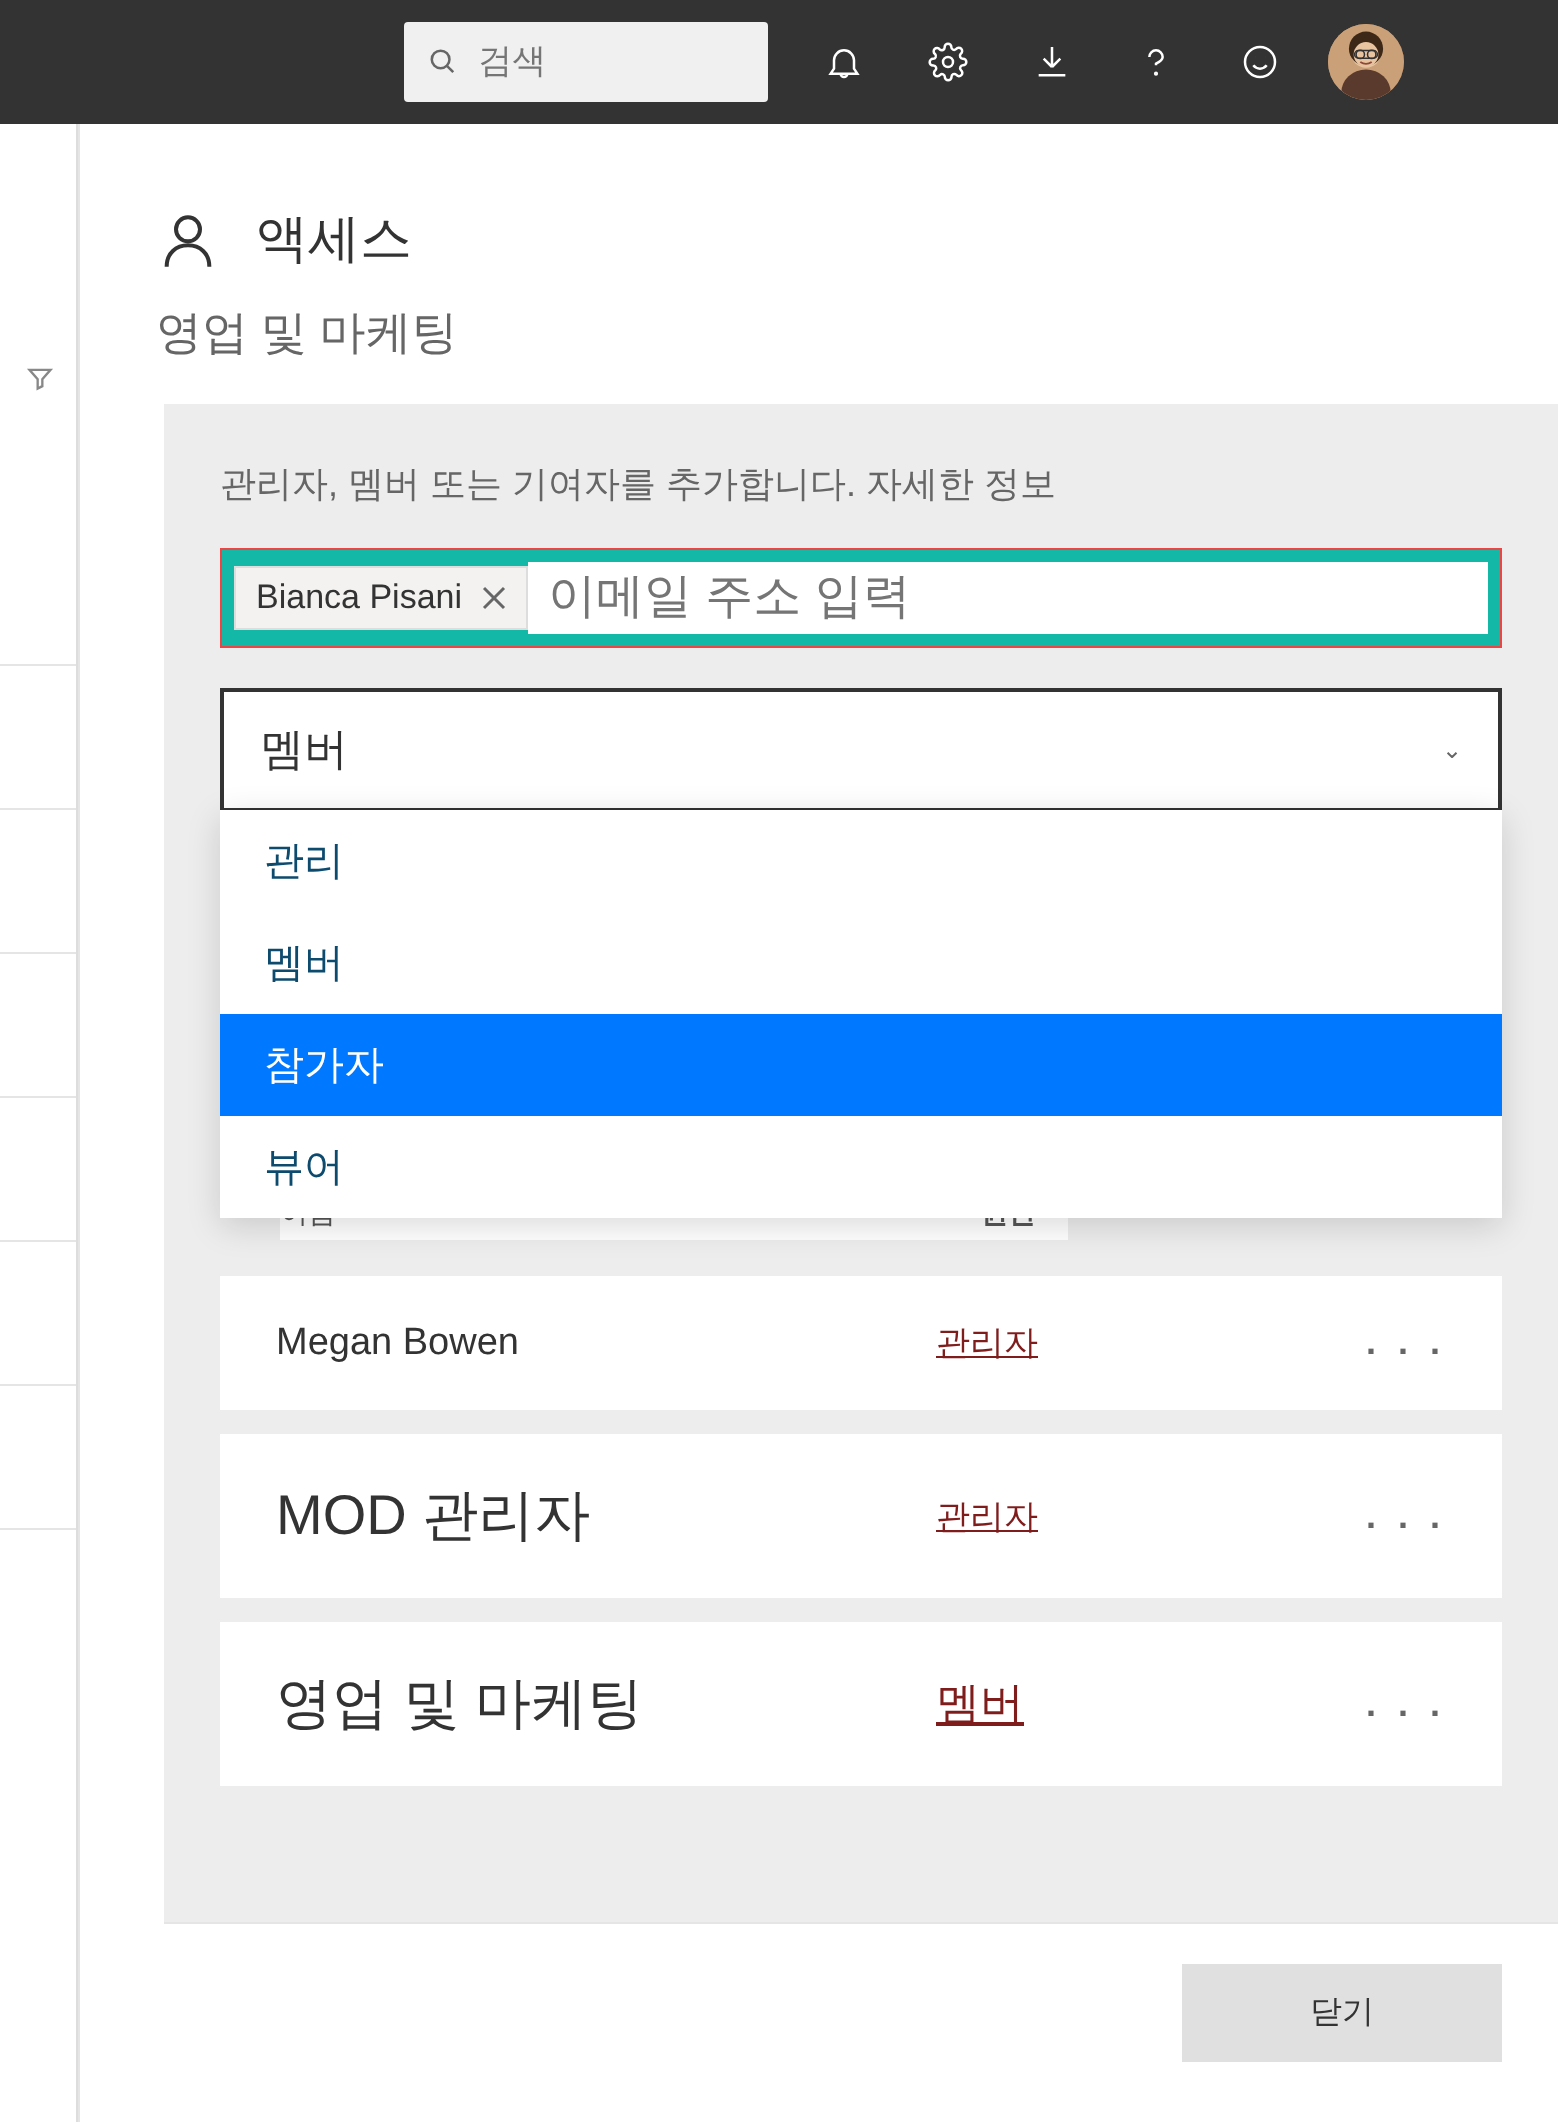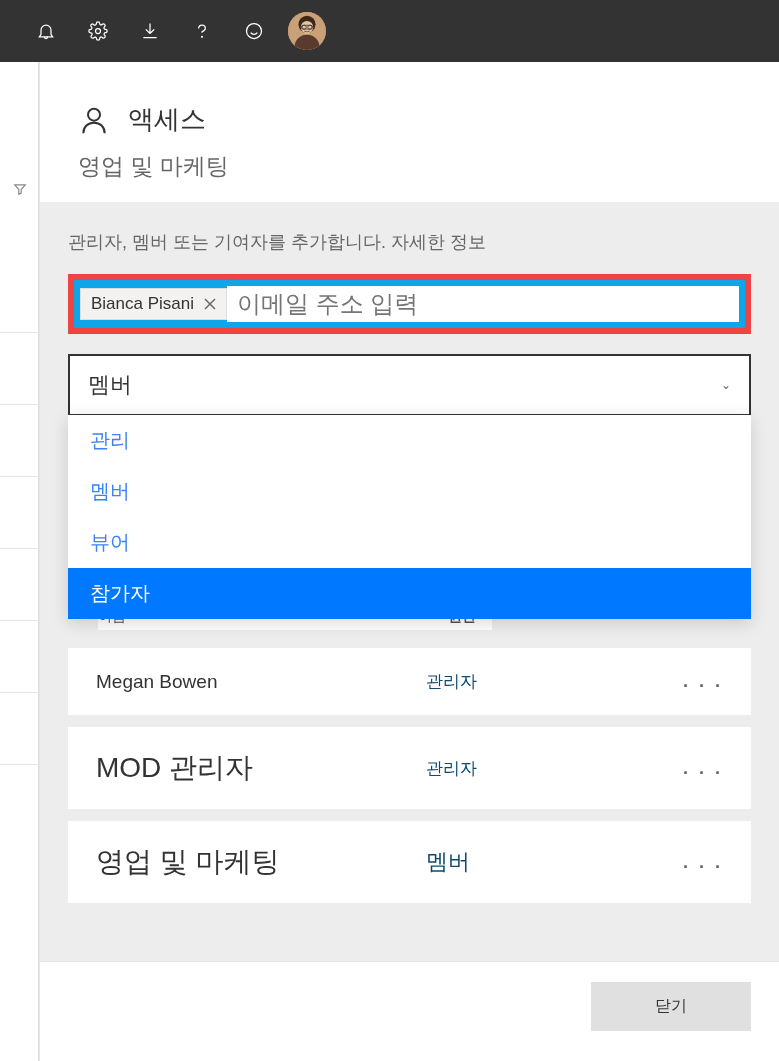--- a/index.html
+++ b/index.html
@@ -117,29 +117,30 @@
       font-size: 23px;
       color: #666;
       margin-top: 14px;
     }
     .panel-body {
       background: #ededed;
       padding: 28px 28px 0 28px;
       flex: 1;
       display: flex;
       flex-direction: column;
+      margin-left: 42px;
     }
     .help-text {
       font-size: 18px;
       color: #666;
       margin-bottom: 20px;
     }
     .email-row {
-      background: #0ea5e9;
-      border: 6px solid #ef4444;
+      background: #14b8a6;
+      border: 1px solid #ef4444;
       display: flex;
       align-items: center;
       padding: 6px;
       margin-bottom: 20px;
     }
     .chip {
       background: #f3f2f1;
       border: 1px solid #ddd;
       display: flex;
       align-items: center;
@@ -186,21 +187,21 @@
       left: 0;
       right: 0;
       background: #fff;
       box-shadow: 0 4px 16px rgba(0,0,0,0.15);
       margin-top: -1px;
       z-index: 10;
     }
     .dropdown-option {
       padding: 12px 22px;
       font-size: 20px;
-      color: #3b82f6;
+      color: #0c4a6e;
       cursor: pointer;
     }
     .dropdown-option.highlighted {
       background: #0078ff;
       color: #fff;
     }
     .table-header {
       display: flex;
       padding: 0 30px;
       margin-top: 188px;
@@ -233,21 +234,22 @@
       width: 330px;
       font-size: 19px;
       color: #333;
     }
     .perm-name.big {
       font-size: 28px;
     }
     .perm-role {
       flex: 1;
       font-size: 17px;
-      color: #0c4a6e;
+      color: #7f1d1d;
+      text-decoration: underline;
     }
     .perm-role.big {
       font-size: 22px;
     }
     .perm-more {
       color: #666;
       letter-spacing: 3px;
       font-size: 18px;
       font-weight: bold;
       cursor: pointer;
@@ -268,20 +270,27 @@
       width: 160px;
       font-size: 16px;
       color: #333;
       cursor: pointer;
     }
   </style>
 </head>
 <body>
 
 <div class="topbar">
+  <div class="search-box">
+    <svg class="search-icon" viewBox="0 0 24 24" fill="none" stroke="currentColor" stroke-width="2">
+        <circle cx="10" cy="10" r="7"></circle>
+        <line x1="20" y1="20" x2="15" y2="15"></line>
+      </svg>
+    <input class="search-input" placeholder="검색" style="">
+  </div>
   <div class="topbar-icons">
     <div class="topbar-icon">
       <svg width="20" height="20" viewBox="0 0 24 24" fill="none" stroke="currentColor" stroke-width="1.5">
           <path d="M18 16v-5a6 6 0 10-12 0v5l-2 3h16l-2-3z"></path>
           <path d="M10 19a2 2 0 004 0"></path>
         </svg>
     </div>
     <div class="topbar-icon">
       <svg width="20" height="20" viewBox="0 0 24 24" fill="none" stroke="currentColor" stroke-width="1.5">
           <circle cx="12" cy="12" r="3"></circle>
@@ -367,22 +376,22 @@
       </div>
 
       <div class="dropdown-container">
         <div class="dropdown-selected">
           <span>멤버</span>
           <span class="chevron">⌄</span>
         </div>
         <div class="dropdown-list" id="dropdown-list">
             <div class="dropdown-option">관리</div>
             <div class="dropdown-option">멤버</div>
+            <div class="dropdown-option highlighted">참가자</div>
             <div class="dropdown-option">뷰어</div>
-            <div class="dropdown-option highlighted">참가자</div>
           </div>
       </div>
 
       <div class="table-header">
         <div class="col-name header-bg">이름</div>
         <div class="col-perm">권한</div>
       </div>
 
       <div class="perm-list" id="perm-list">
           <div class="perm-row">

